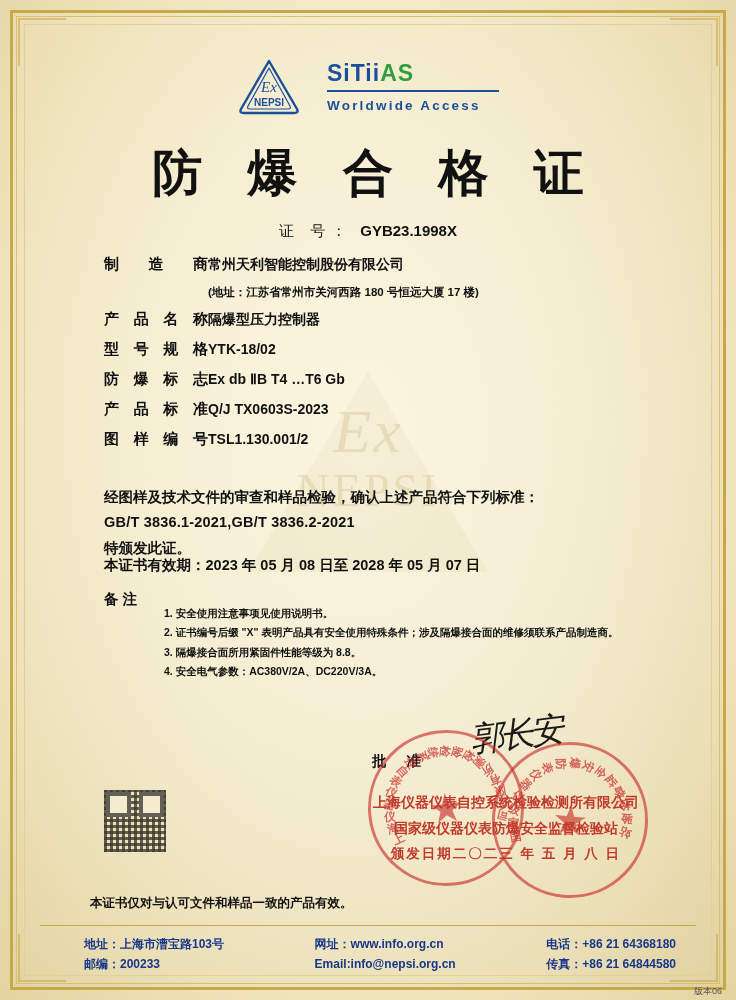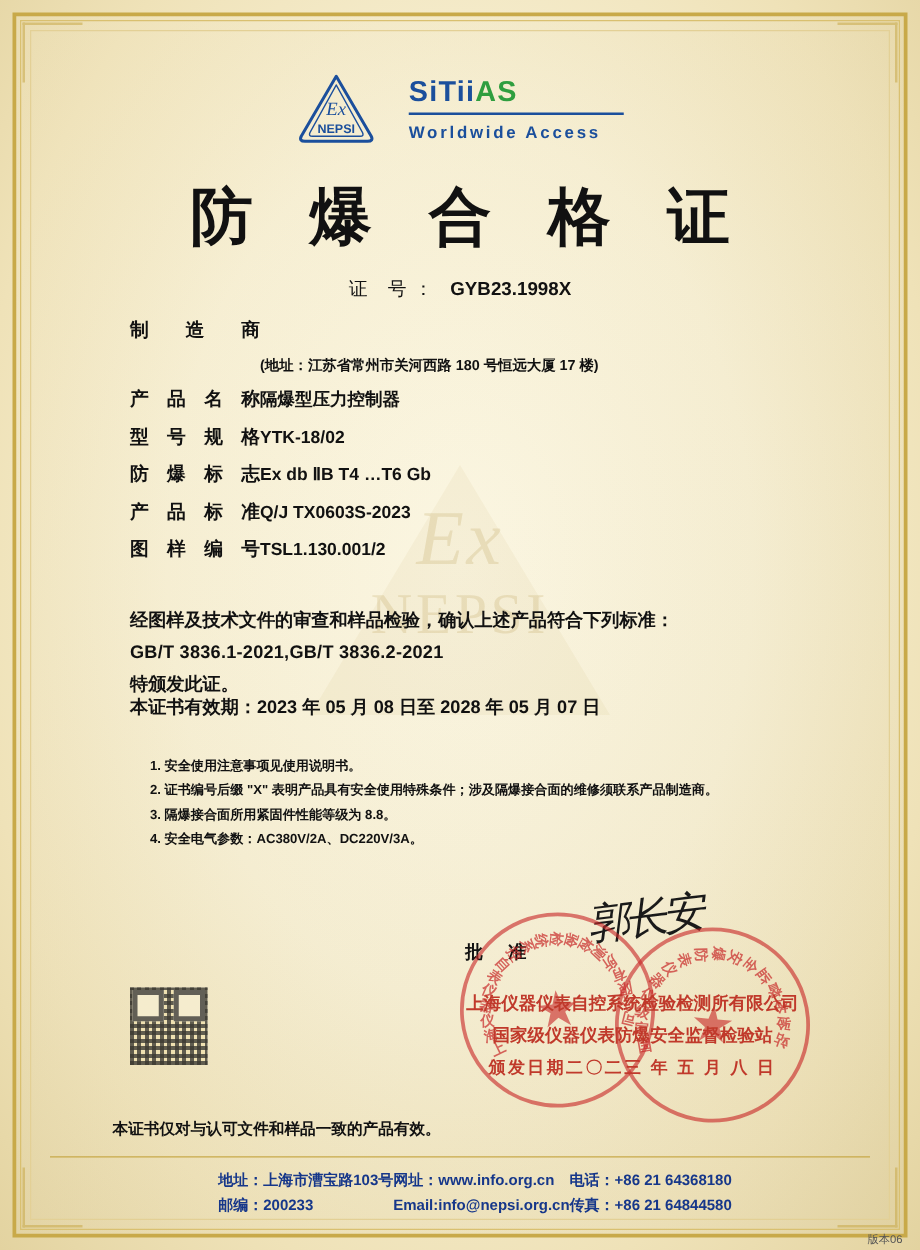--- a/index.html
+++ b/index.html
@@ -357,21 +357,21 @@
     top: 925px;
     height: 1px;
     background: #c8a949;
   }
   .footer {
     position: absolute;
     left: 84px;
     right: 60px;
     top: 934px;
     display: flex;
-    justify-content: center;
+    justify-content: space-between;
     font-size: 12px;
     color: #16378a;
     font-weight: bold;
     line-height: 1.7;
   }
   .footer .col div { white-space: nowrap; }
   .ver {
     position: absolute;
     right: 14px;
     bottom: 2px;
@@ -419,20 +419,21 @@
 
   <div class="doc-title">防 爆 合 格 证</div>
 
   <div class="cert-no">
     <span class="lbl">证 号：</span><span>GYB23.1998X</span>
   </div>
 
   <div class="fields">
     <div class="frow">
       <div class="flabel">制 造 商</div>
+      <div class="fvalue">常州天利智能控制股份有限公司</div>
     </div>
     <div class="addr-line">(地址：江苏省常州市关河西路 180 号恒远大厦 17 楼)</div>
     <div class="frow">
       <div class="flabel">产品名称</div>
       <div class="fvalue">隔爆型压力控制器</div>
     </div>
     <div class="frow">
       <div class="flabel">型号规格</div>
       <div class="fvalue">YTK-18/02</div>
     </div>
@@ -452,20 +453,21 @@
 
   <div class="statement">
     <div>经图样及技术文件的审查和样品检验，确认上述产品符合下列标准：</div>
     <div class="l2">GB/T 3836.1-2021,GB/T 3836.2-2021</div>
     <div>特颁发此证。</div>
   </div>
 
   <div class="validity">本证书有效期：2023 年 05 月 08 日至 2028 年 05 月 07 日</div>
 
   <div class="remarks">
+    <div class="remarks-label">备 注</div>
     <ul class="remarks-list">
       <li>1. 安全使用注意事项见使用说明书。</li>
       <li>2. 证书编号后缀 "X" 表明产品具有安全使用特殊条件；涉及隔爆接合面的维修须联系产品制造商。</li>
       <li>3. 隔爆接合面所用紧固件性能等级为 8.8。</li>
       <li>4. 安全电气参数：AC380V/2A、DC220V/3A。</li>
     </ul>
   </div>
 
   <div class="qr"></div>
 

